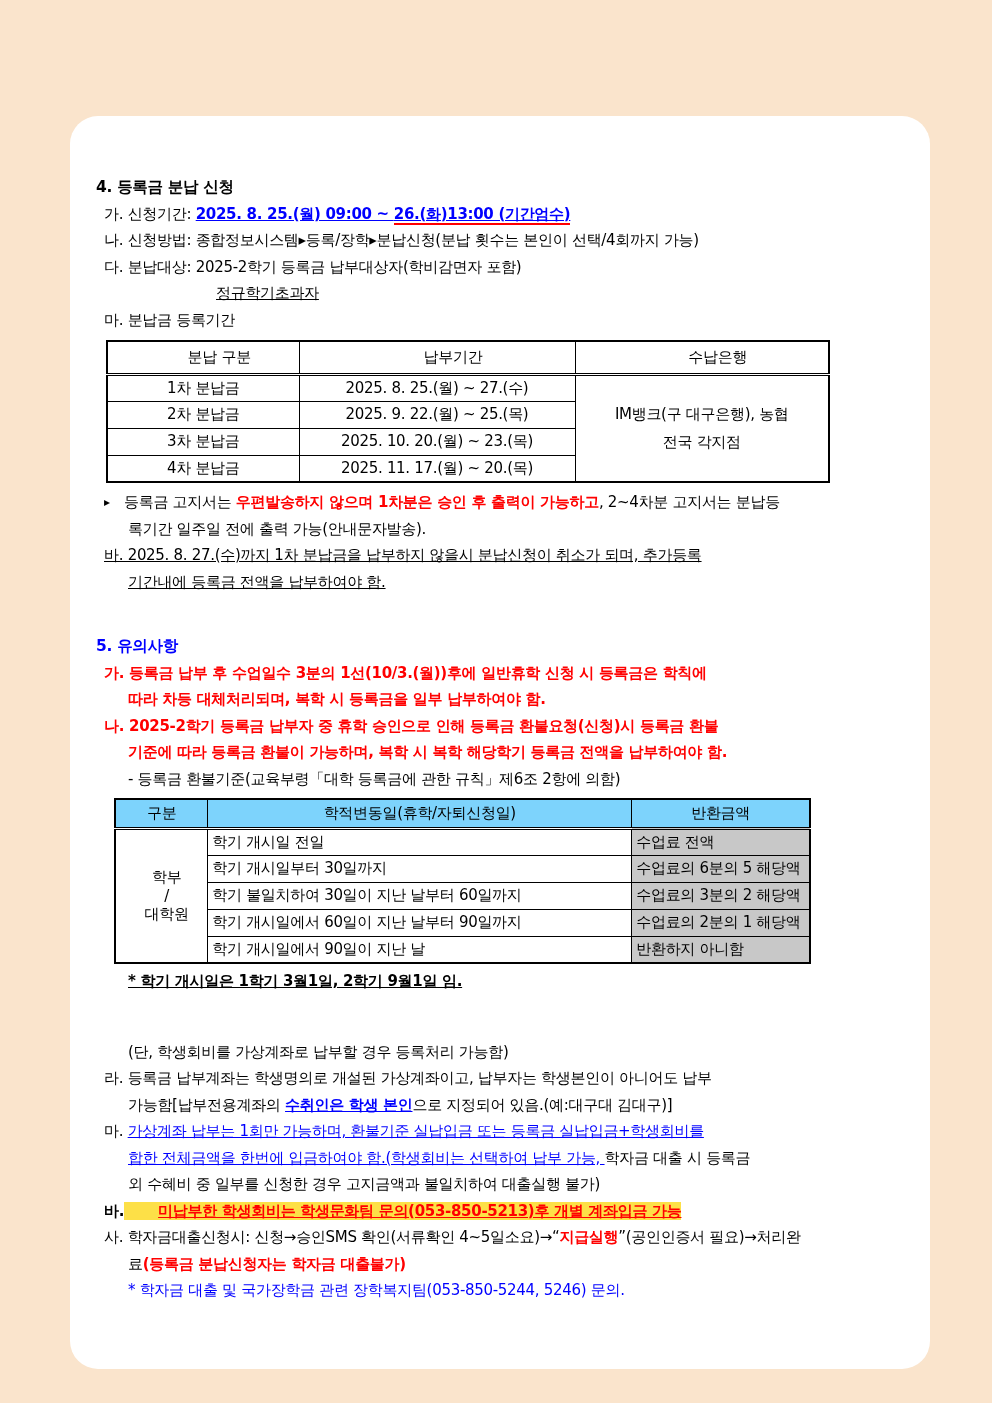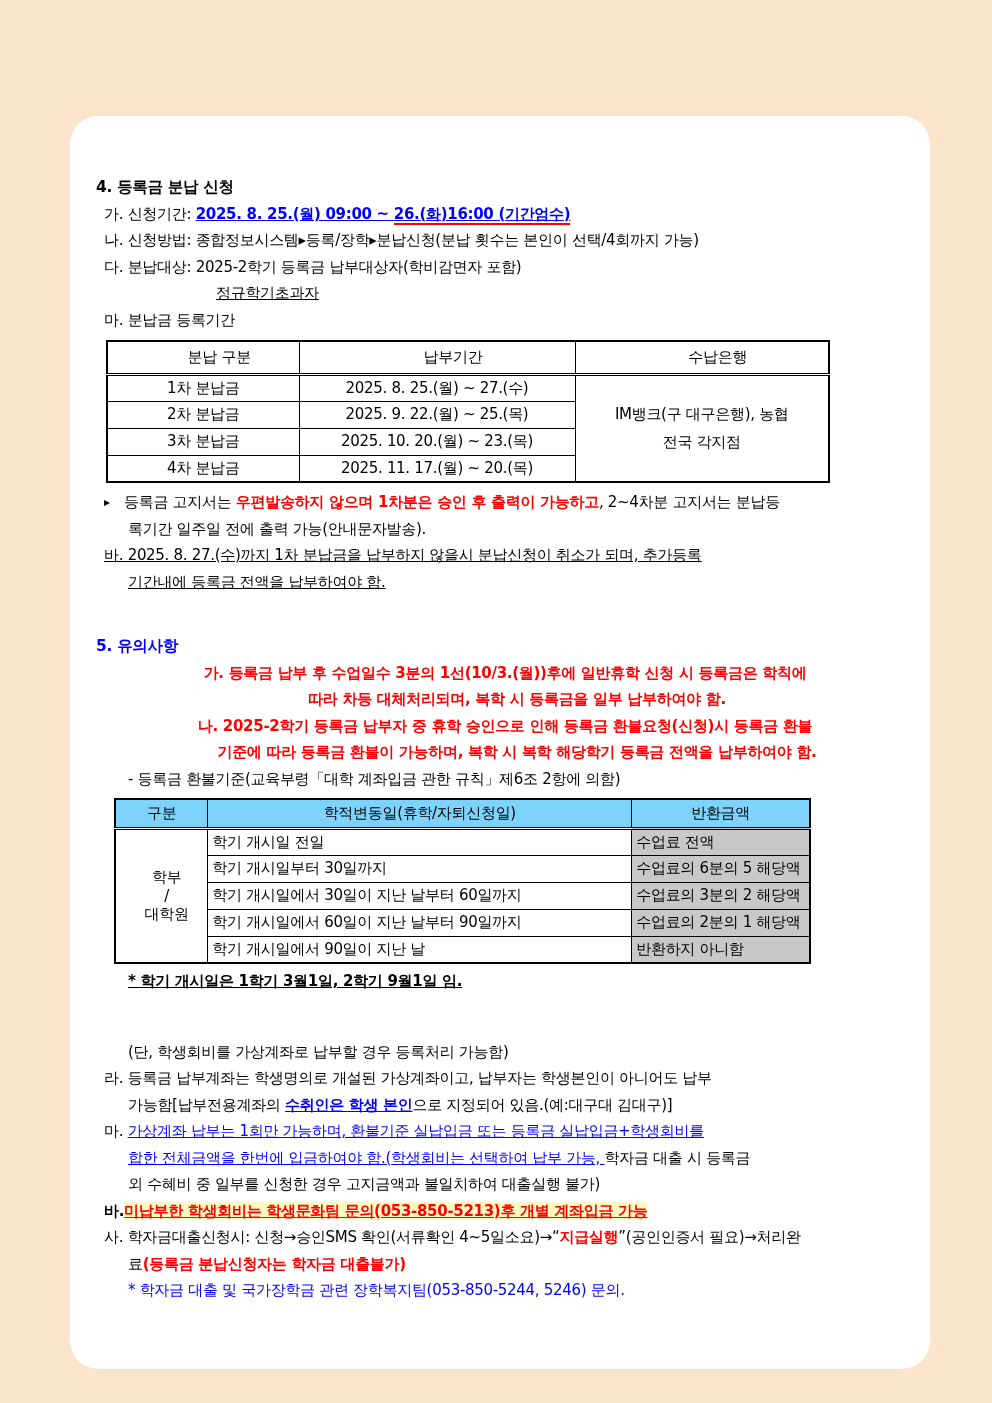--- a/index.html
+++ b/index.html
@@ -13,24 +13,24 @@
   .panel {
     position:absolute; left:70px; top:80px;
     width:860px; height:1253px;
     background:#FFFFFF; border-radius:28px;
     padding:58px 24px 20px 26px;
     overflow:hidden;
   }
   .line { font-size:15px; line-height:26.5px; white-space:nowrap; letter-spacing:-0.3px; }
   .bold { font-weight:bold; }
   .blue { color:#0000FF; }
-  .red  { color:#FF0000;text-align:center; }
+  .red  { color:#FF0000; }
   .u    { text-decoration:underline; }
   .u-red { border-bottom:2px solid #FF0000; }
-  .hl   { background:#fef9c3; }
+  .hl   { background:#fde047;padding-left:34px; }
   .indent1 { margin-left:8px; }
   .indent2 { margin-left:32px; }
   .indent3 { margin-left:120px; }
   .sec-title { font-weight:bold; font-size:15.5px; }
 
   table { border-collapse:collapse; table-layout:fixed; }
   .tbl1 { margin:7px 0 6px 10px; width:722px; }
   .tbl1 th, .tbl1 td { border:1px solid #000; text-align:center; font-size:15px; font-weight:normal; letter-spacing:-0.3px; }
   .tbl1 { border:2px solid #000; }
   .tbl1 thead th { height:33px; border-bottom:3px double #000;padding-left:32px; }
@@ -49,21 +49,21 @@
   .bullet-mark { width:20px; flex:0 0 20px; font-size:12px; line-height:26.5px; }
 </style>
 </head>
 <body>
 
 <div class="page">
   <div class="panel">
 
     <div class="line sec-title">4. 등록금 분납 신청</div>
     <div class="line indent1">
-      <span>가. 신청기간: </span><span class="blue bold u">2025. 8. 25.(월) 09:00 ~ </span><span class="blue bold u u-red">26.(화)16:00 (기간엄수)</span>
+      <span>가. 신청기간: </span><span class="blue bold u">2025. 8. 25.(월) 09:00 ~ </span><span class="blue bold u u-red">26.(화)13:00 (기간엄수)</span>
     </div>
     <div class="line indent1">나. 신청방법: 종합정보시스템▸등록/장학▸분납신청(분납 횟수는 본인이 선택/4회까지 가능)</div>
     <div class="line indent1">다. 분납대상: 2025-2학기 등록금 납부대상자(학비감면자 포함)</div>
     <div class="line indent3"><span class="u">정규학기초과자</span></div>
     <div class="line indent1">마. 분납금 등록기간</div>
 
     <table class="tbl1">
       <thead>
         <tr>
           <th class="c1">분납 구분</th>
@@ -103,21 +103,21 @@
     <div class="line indent1 u">바. 2025. 8. 27.(수)까지 1차 분납금을 납부하지 않을시 분납신청이 취소가 되며, 추가등록</div>
     <div class="line indent2"><span class="u">기간내에 등록금 전액을 납부하여야 함.</span></div>
 
     <div class="gap-l"></div>
 
     <div class="line sec-title blue">5. 유의사항</div>
     <div class="line indent1 red bold">가. 등록금 납부 후 수업일수 3분의 1선(10/3.(월))후에 일반휴학 신청 시 등록금은 학칙에</div>
     <div class="line indent2 red bold">따라 차등 대체처리되며, 복학 시 등록금을 일부 납부하여야 함.</div>
     <div class="line indent1 red bold">나. 2025-2학기 등록금 납부자 중 휴학 승인으로 인해 등록금 환불요청(신청)시 등록금 환불</div>
     <div class="line indent2 red bold">기준에 따라 등록금 환불이 가능하며, 복학 시 복학 해당학기 등록금 전액을 납부하여야 함.</div>
-    <div class="line indent2">- 등록금 환불기준(교육부령「대학 계좌입금 관한 규칙」제6조 2항에 의함)</div>
+    <div class="line indent2">- 등록금 환불기준(교육부령「대학 등록금에 관한 규칙」제6조 2항에 의함)</div>
 
     <table class="tbl2">
       <thead>
         <tr>
           <th class="d1">구분</th>
           <th class="d2">학적변동일(휴학/자퇴신청일)</th>
           <th class="d3">반환금액</th>
         </tr>
       </thead>
       <tbody>
@@ -128,21 +128,21 @@
             <div>대학원</div>
           </td>
           <td>학기 개시일 전일</td>
           <td class="amount">수업료 전액</td>
         </tr>
         <tr>
           <td>학기 개시일부터 30일까지</td>
           <td class="amount">수업료의 6분의 5 해당액</td>
         </tr>
         <tr>
-          <td>학기 개시일에서 30일이 지난 날부터 60일까지</td>
+          <td>학기 불일치하여 30일이 지난 날부터 60일까지</td>
           <td class="amount">수업료의 3분의 2 해당액</td>
         </tr>
         <tr>
           <td>학기 개시일에서 60일이 지난 날부터 90일까지</td>
           <td class="amount">수업료의 2분의 1 해당액</td>
         </tr>
         <tr>
           <td>학기 개시일에서 90일이 지난 날</td>
           <td class="amount">반환하지 아니함</td>
         </tr>

